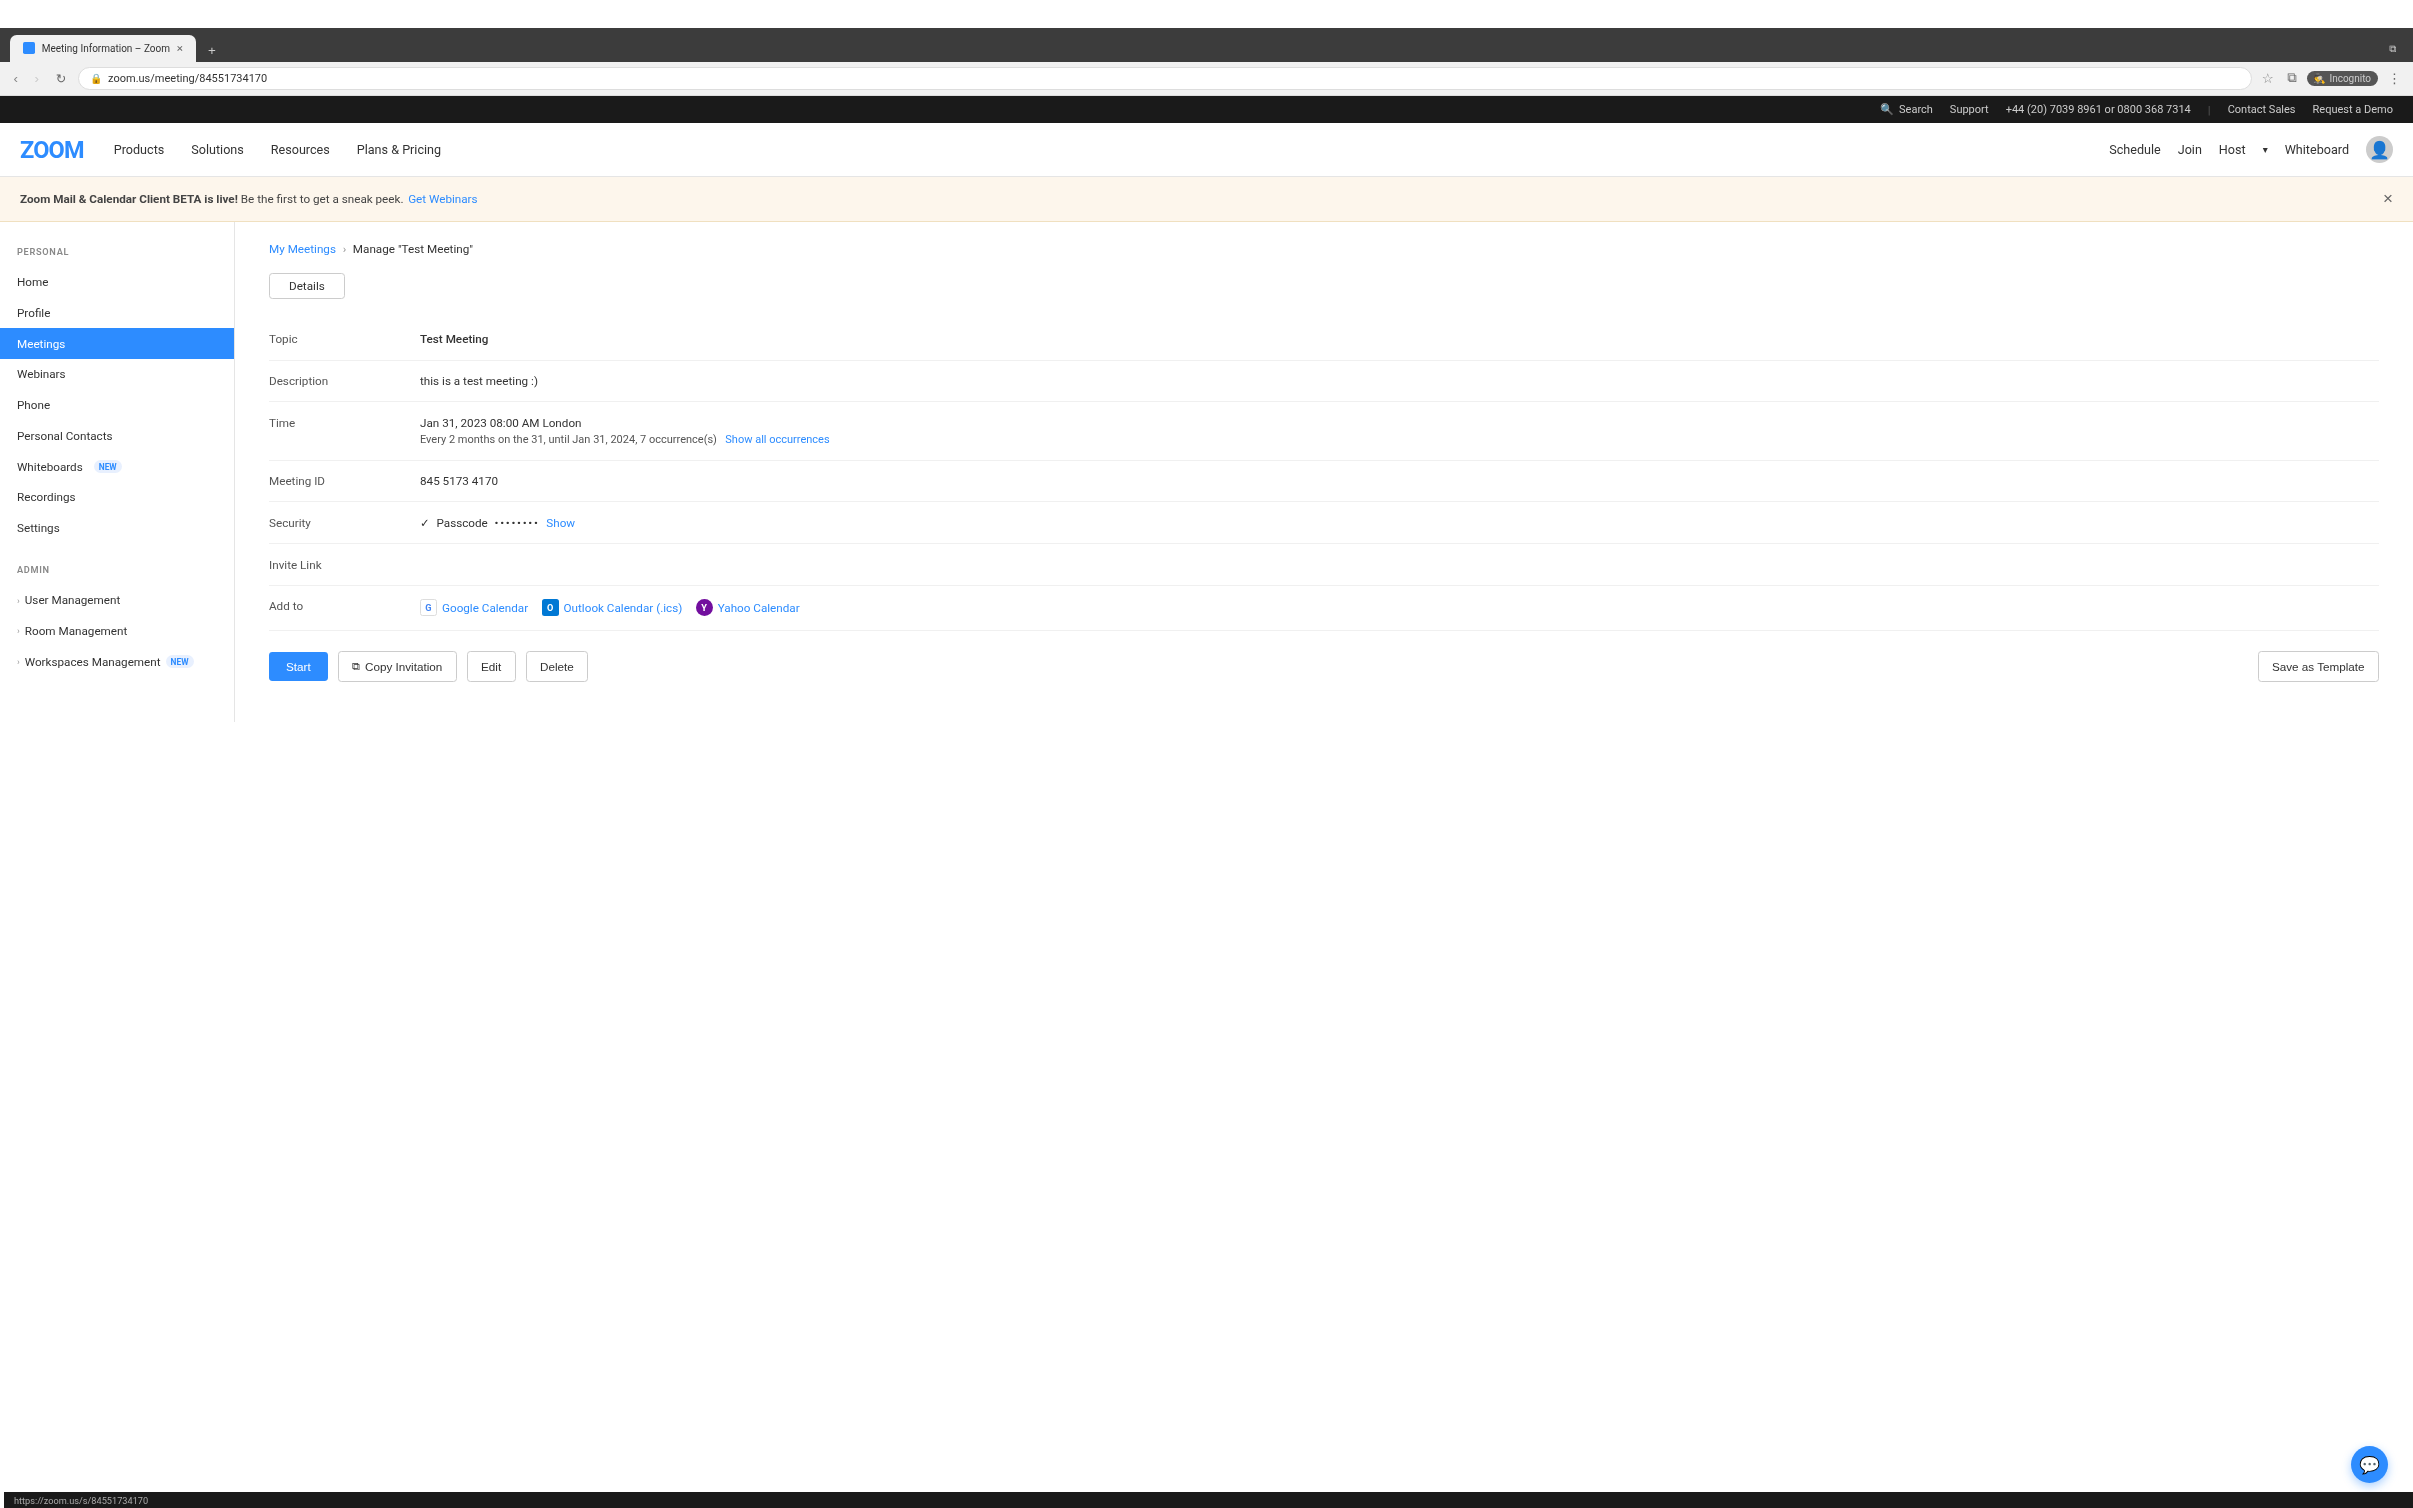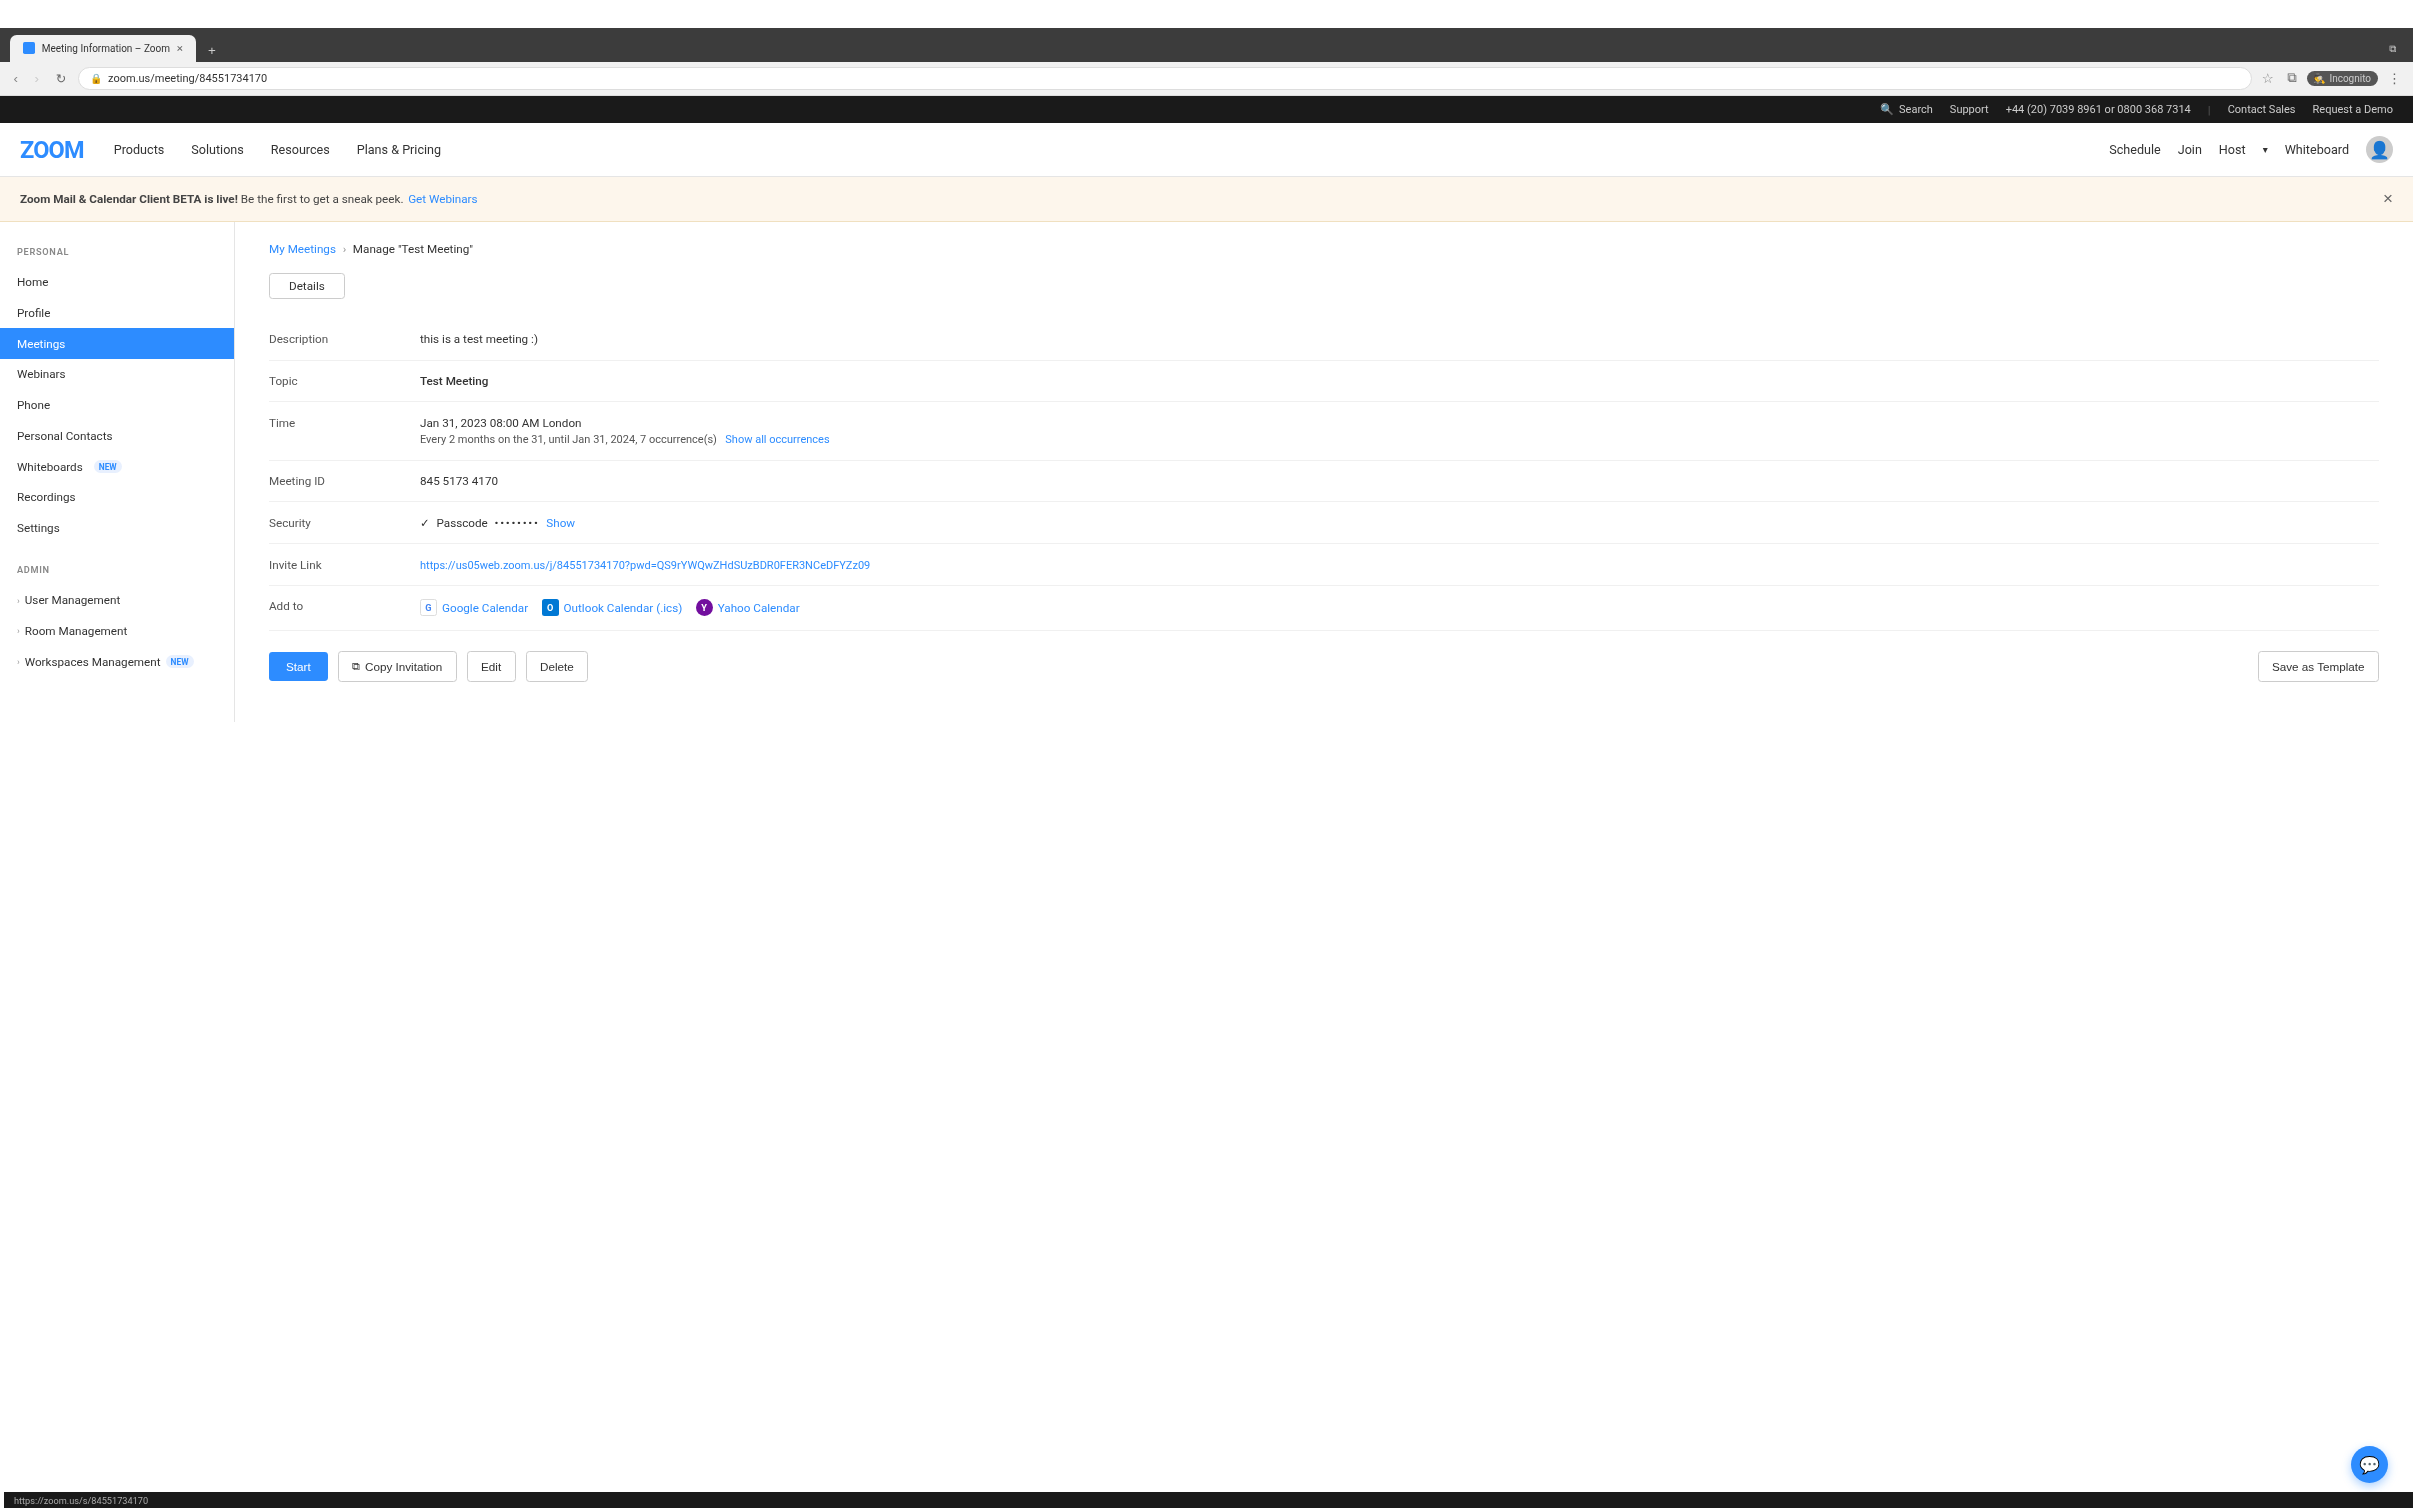--- a/index.html
+++ b/index.html
@@ -141,27 +141,27 @@
       <span style="color:#333;">Manage "Test Meeting"</span>
     </div>
 
     
     <div style="display:inline-block;padding:5px 19px;border:0.8px solid #ccc;border-radius:3.4px;font-size:11.7px;color:#333;cursor:pointer;margin-bottom:20px;background:#fff;">Details</div>
 
     
     <div>
 
       <div style="display:flex;padding:13.4px 0;border-bottom:0.8px solid #f0f0f0;">
+        <div style="width:151px;min-width:151px;font-size:11.7px;color:#555;">Topic</div>
+        <div style="flex:1;font-size:11.7px;color:#333;font-weight:500;">Test Meeting</div>
+      </div>
+
+      <div style="display:flex;padding:13.4px 0;border-bottom:0.8px solid #f0f0f0;">
         <div style="width:151px;min-width:151px;font-size:11.7px;color:#555;">Description</div>
         <div style="flex:1;font-size:11.7px;color:#333;">this is a test meeting :)</div>
-      </div>
-
-      <div style="display:flex;padding:13.4px 0;border-bottom:0.8px solid #f0f0f0;">
-        <div style="width:151px;min-width:151px;font-size:11.7px;color:#555;">Topic</div>
-        <div style="flex:1;font-size:11.7px;color:#333;font-weight:500;">Test Meeting</div>
       </div>
 
       <div style="display:flex;padding:13.4px 0;border-bottom:0.8px solid #f0f0f0;">
         <div style="width:151px;min-width:151px;font-size:11.7px;color:#555;">Time</div>
         <div style="flex:1;">
           <div style="font-size:11.7px;color:#333;">Jan 31, 2023 08:00 AM London</div>
           <div style="margin-top:3.4px;display:flex;align-items:center;gap:3.4px;">
             <span style="font-size:11px;color:#555;">Every 2 months on the 31, until Jan 31, 2024, 7 occurrence(s)</span>
             <a style="color:#2d8cff;cursor:pointer;font-size:11px;margin-left:5px;text-decoration:none;">Show all occurrences</a>
           </div>
@@ -178,23 +178,20 @@
         <div style="flex:1;display:flex;align-items:center;gap:6.7px;">
           <span style="color:#333;font-size:11.7px;">✓</span>
           <span style="font-size:11.7px;color:#333;">Passcode</span>
           <span style="color:#333;letter-spacing:1.7px;font-size:11.7px;">••••••••</span>
           <a style="color:#2d8cff;cursor:pointer;font-size:11.7px;text-decoration:none;">Show</a>
         </div>
       </div>
 
       <div style="display:flex;padding:13.4px 0;border-bottom:0.8px solid #f0f0f0;">
         <div style="width:151px;min-width:151px;font-size:11.7px;color:#555;">Invite Link</div>
-        <div style="flex:1;">
-          <a style="color:#2d8cff;font-size:11px;word-break:break-all;text-decoration:none;cursor:pointer;">https://us05web.zoom.us/j/84551734170?pwd=QS9rYWQwZHdSUzBDR0FER3NCeDFYZz09</a>
-        </div>
       </div>
 
       <div style="display:flex;padding:13.4px 0;border-bottom:0.8px solid #f0f0f0;">
         <div style="width:151px;min-width:151px;font-size:11.7px;color:#555;">Add to</div>
         <div style="flex:1;display:flex;gap:13.4px;align-items:center;flex-wrap:wrap;">
           <a style="display:flex;align-items:center;gap:5px;color:#2d8cff;cursor:pointer;text-decoration:none;font-size:11.7px;">
             <span style="width:17px;height:17px;border-radius:2.5px;background:#fff;border:0.8px solid #ddd;display:inline-flex;align-items:center;justify-content:center;font-size:9.2px;font-weight:700;color:#4285f4;">G</span>
             <span>Google Calendar</span>
           </a>
           <a style="display:flex;align-items:center;gap:5px;color:#2d8cff;cursor:pointer;text-decoration:none;font-size:11.7px;">

